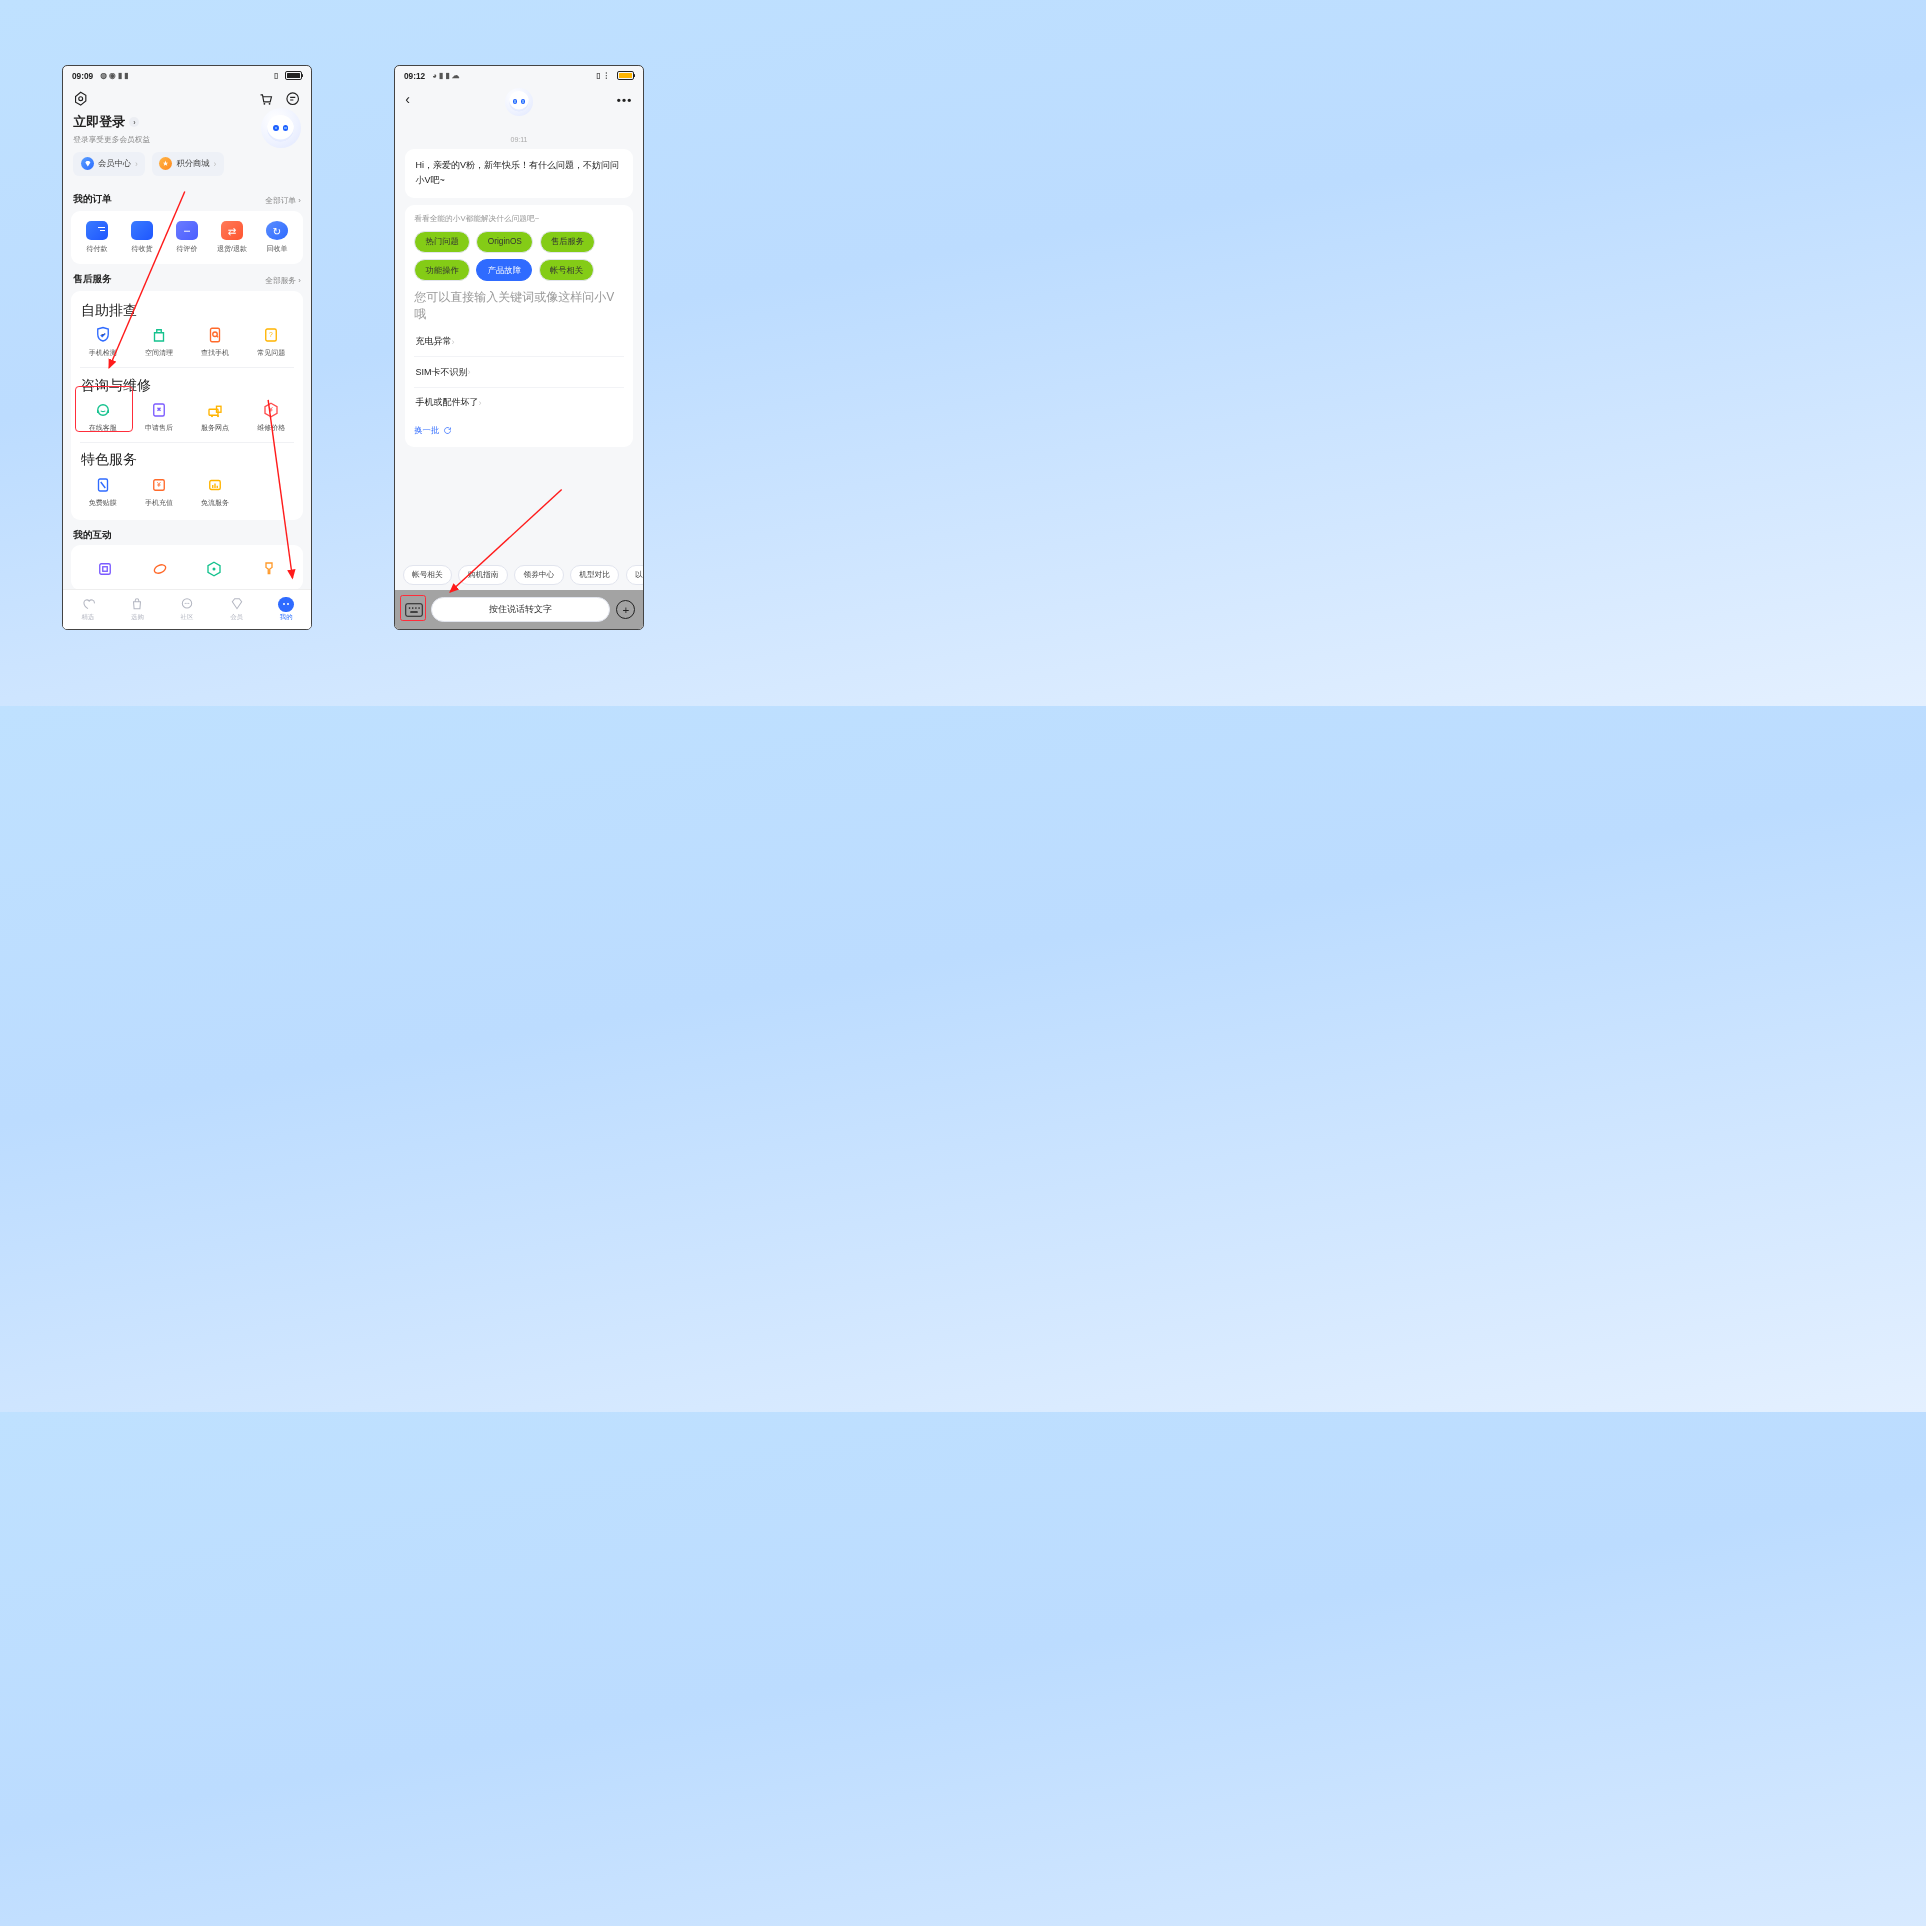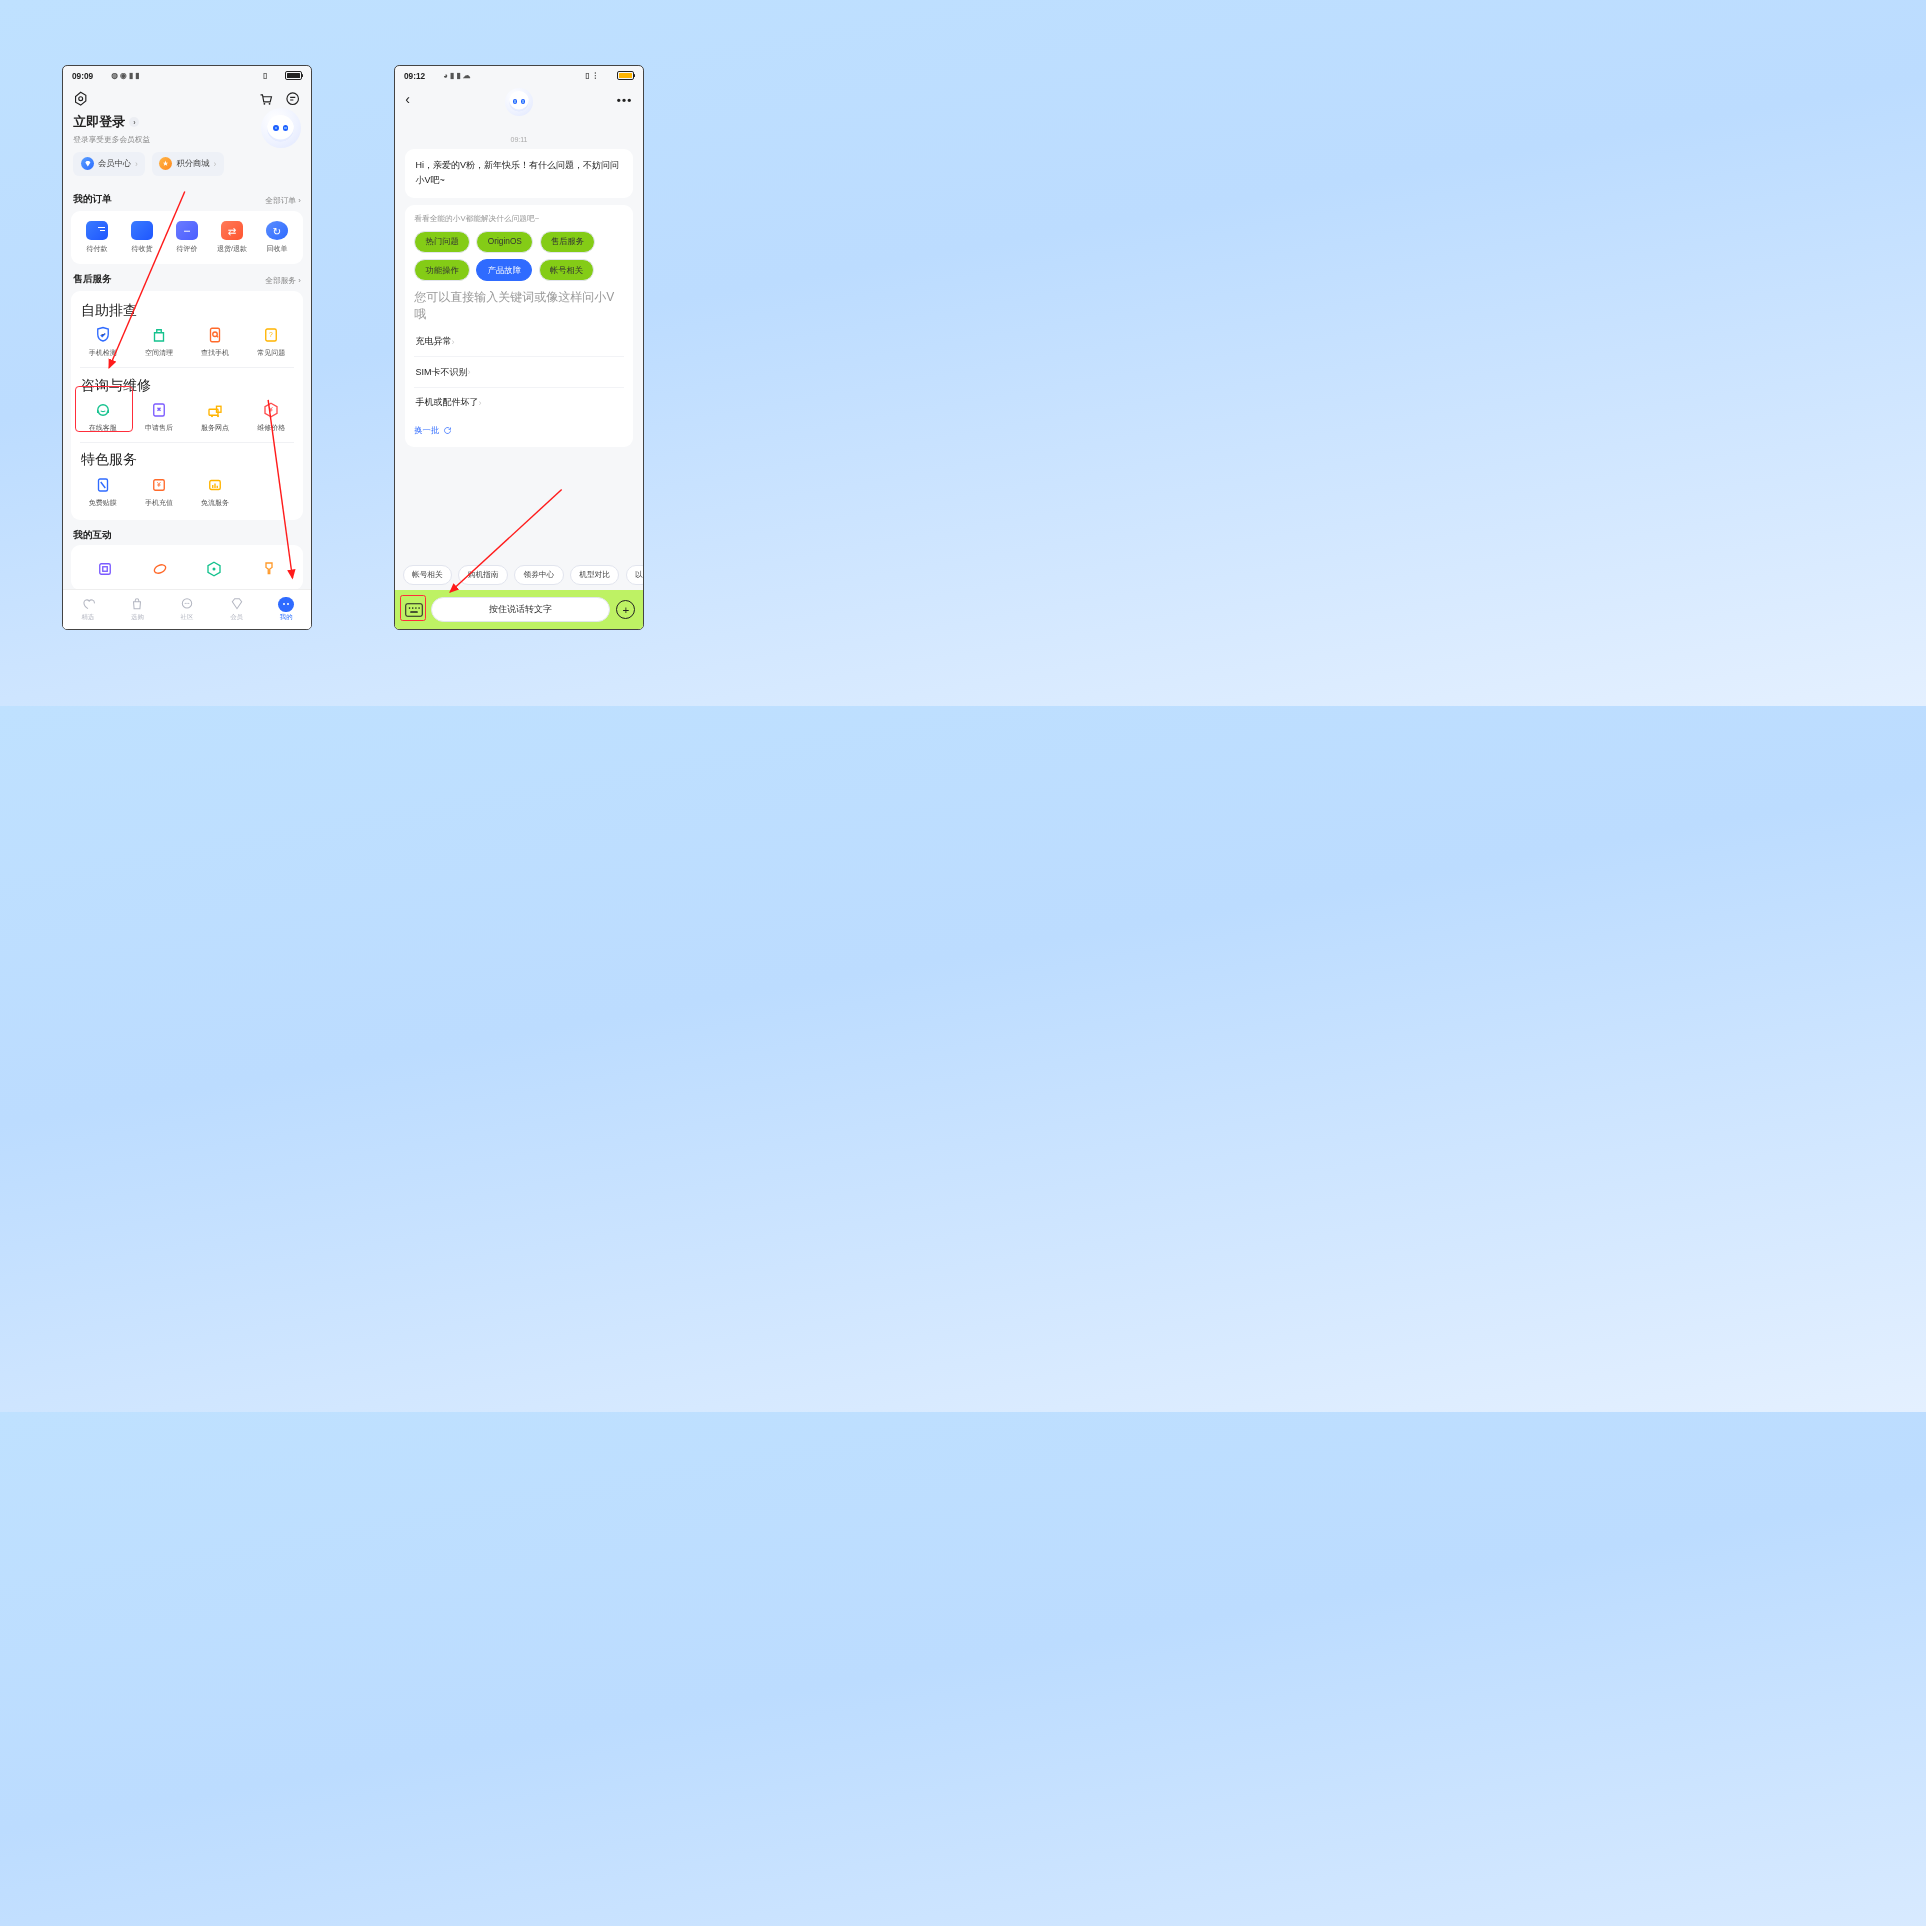--- a/index.html
+++ b/index.html
@@ -3,21 +3,21 @@
 <meta charset="utf-8">
 <style>
   *{box-sizing:border-box;margin:0;padding:0;font-family:-apple-system,"PingFang SC","Microsoft YaHei",sans-serif;-webkit-font-smoothing:antialiased}
   body{background:linear-gradient(170deg,#bfe1ff 0%,#bcdcff 40%,#e4f0ff 100%);width:706px;height:706px;overflow:hidden}
   .stage{position:relative;width:706px;height:706px}
   .phone{position:absolute;width:250px;height:565px;background:#fff;border:1.9px solid #444;border-radius:5.1px;overflow:hidden}
   .p1{left:62px;top:65px;background:#f6f7f9}
   .p2{left:394px;top:65px;background:#f6f7f9}
   
   .status{height:19px;display:flex;align-items:center;justify-content:space-between;padding:0 9px;font-size:8.3px;font-weight:600;color:#222}
-  .status .l,.status .r{display:flex;align-items:center;gap:18px}
+  .status .l,.status .r{display:flex;align-items:center;gap:7px}
   .sicon{font-size:7.7px;color:#555}
   .batt{width:16.7px;height:8.3px;border:0.8px solid #222;border-radius:1.9px;position:relative}
   .batt::after{content:"";position:absolute;right:-1.9px;top:1.9px;width:1.3px;height:3.2px;background:#222;border-radius:0.6px}
   .batt i{position:absolute;left:0.6px;top:0.6px;bottom:0.6px;border-radius:0.6px}
   .batt.dark i{right:0.6px;background:#222}
   .batt.yellow i{right:0.6px;background:#ffb400}
   
   .topbar1{display:flex;align-items:center;justify-content:space-between;padding:6.4px 10.3px 3.9px}
   .hex{width:15.4px;height:15.4px}
   .topright{display:flex;align-items:center;gap:11.6px}
@@ -76,21 +76,21 @@
   .chip.on{background:#2f6bff;border-color:#2f6bff;color:#fff}
   .hint2{font-size:12px;color:#999;margin:2.6px 0 3.9px}
   .qrow{display:flex;align-items:center;padding:8.3px 1.3px;font-size:9px;color:#222;border-top:0.6px solid #f2f3f6}
   .qrow:first-of-type{border-top:none}
   .qrow .go{color:#ccc;font-size:9px}
   .refresh{display:flex;align-items:center;gap:3.9px;color:#2f6bff;font-size:8.3px;margin-top:7.7px}
   .refresh svg{width:9px;height:9px}
   
   .strip{position:absolute;left:0;right:0;bottom:39px;display:flex;gap:6.4px;padding:5.1px 7.7px;overflow:hidden;background:#f6f7f9}
   .schip{flex:0 0 auto;padding:3.9px 8.3px;border:0.6px solid #e2e5ee;background:#fff;border-radius:641px;font-size:7.7px;color:#444;white-space:nowrap}
-  .inbar{position:absolute;left:0;right:0;bottom:0;height:39px;background:#bef264;display:flex;align-items:center;gap:6.4px;padding:0 7.7px}
+  .inbar{position:absolute;left:0;right:0;bottom:0;height:39px;background:#a3a3a3;display:flex;align-items:center;gap:6.4px;padding:0 7.7px}
   .kbd{width:22px;height:19px;display:flex;align-items:center;justify-content:center}
   .voice{flex:1;height:24.4px;border:0.6px solid #e2e5ee;background:#fff;border-radius:641px;display:flex;align-items:center;justify-content:center;font-size:9px;color:#333}
   .plus{width:19px;height:19px;border:1px solid #222;border-radius:50%;display:flex;align-items:center;justify-content:center;font-size:11.6px;color:#222}
   .hl2{position:absolute;border:1.3px solid #ff2d3a;border-radius:2.6px;pointer-events:none}
 </style>
 </head>
 <body>
 
 <div class="stage">
 

